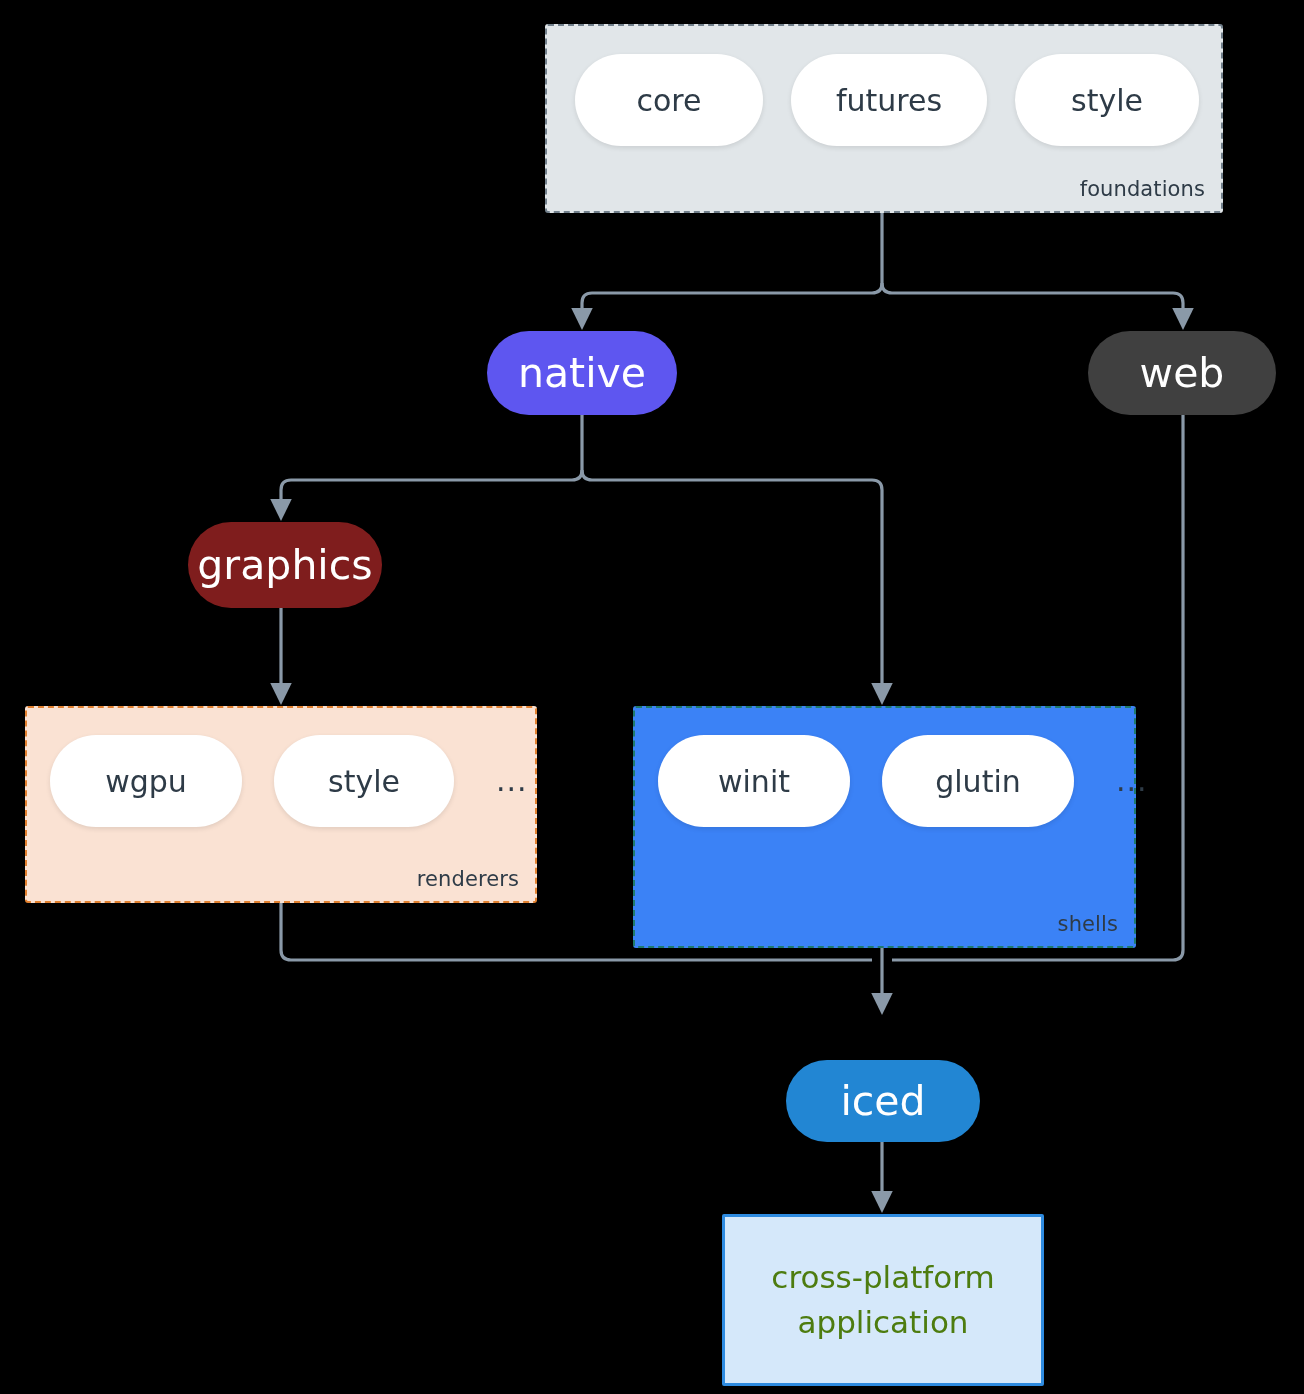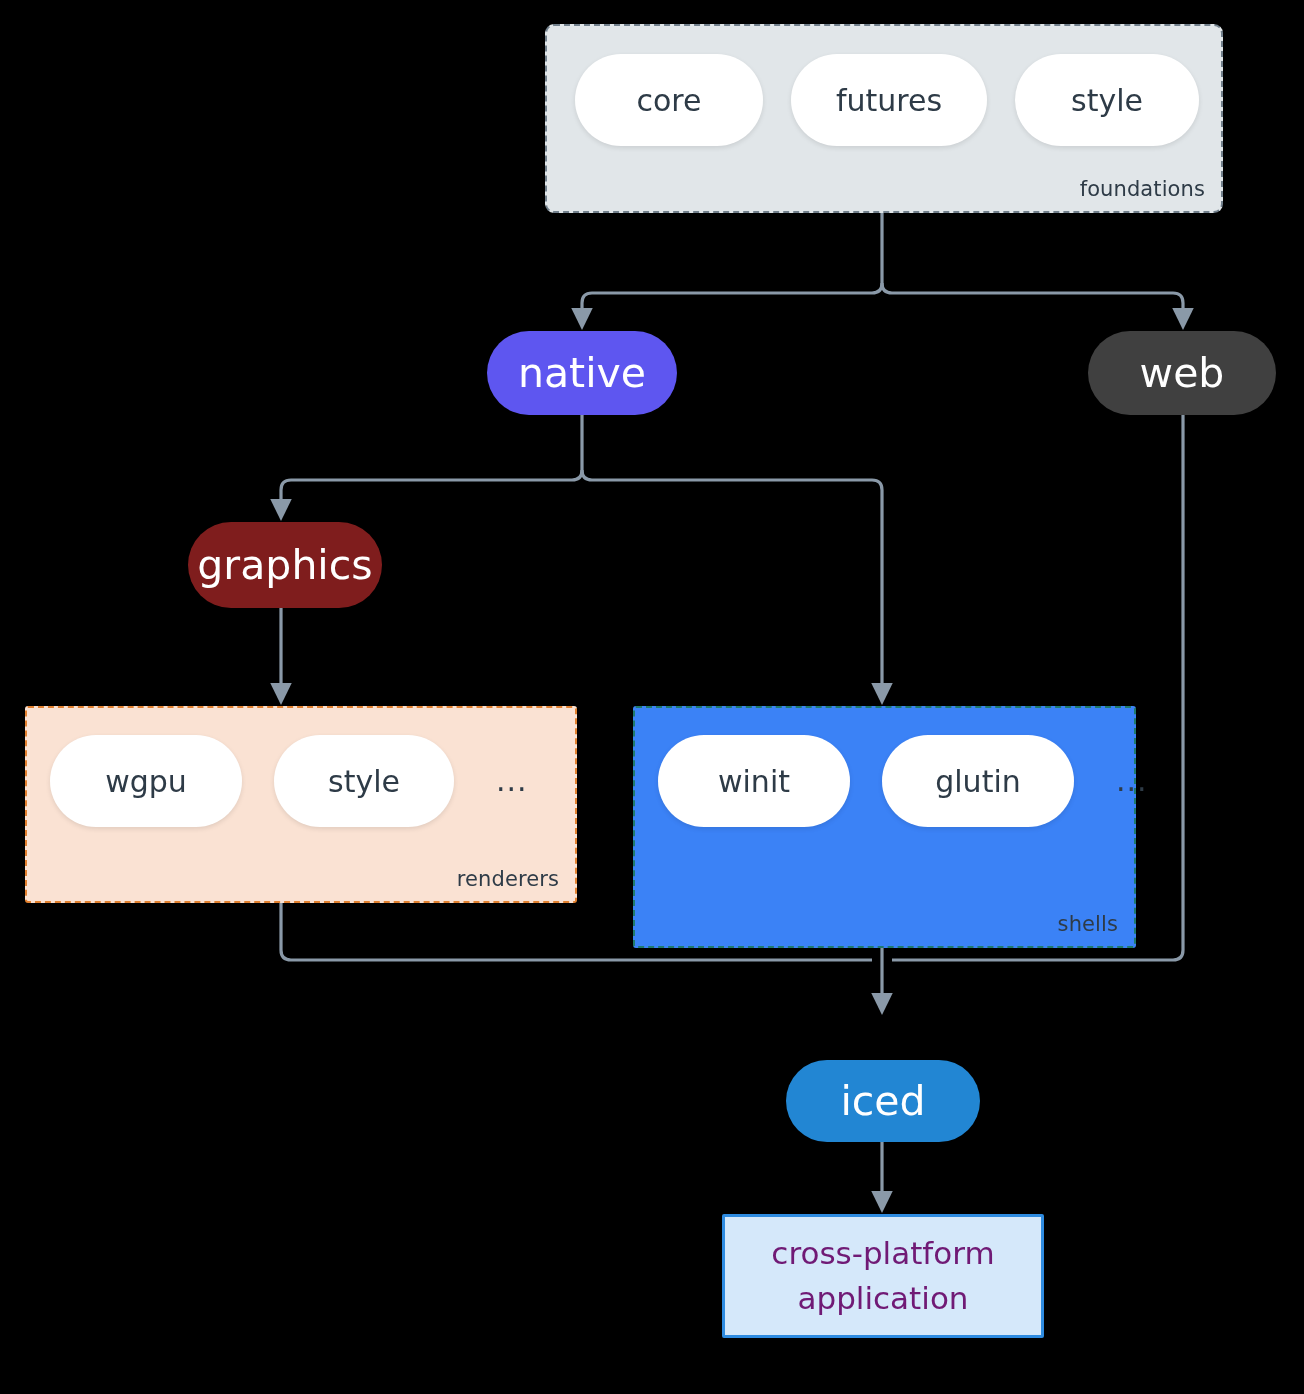--- a/index.html
+++ b/index.html
@@ -46,29 +46,29 @@
     top: 0;
     display: flex;
     align-items: center;
   }
 
   #group-foundations {
     left: 545px; top: 24px;
     width: 678px; height: 189px;
     background: #E1E6E9;
     border: 2px dashed #72808C;
-    border-radius: 9px;
+    border-radius: 3px;
   }
   #group-foundations .group-row {
     left: 28px; top: 28px; gap: 28px;
   }
 
   #group-renderers {
     left: 25px; top: 706px;
-    width: 552px; height: 197px;
+    width: 512px; height: 197px;
     background: #FAE2D3;
     border: 2px dashed #E3812F;
     border-radius: 3px;
   }
   #group-renderers .group-row {
     left: 23px; top: 27px; gap: 32px;
   }
 
   #group-shells {
     left: 633px; top: 706px;
@@ -140,30 +140,30 @@
   }
   #node-iced {
     left: 786px; top: 1060px;
     width: 194px; height: 82px;
     background: #2286D3;
   }
 
   #node-application {
     position: absolute;
     left: 722px; top: 1214px;
-    width: 322px; height: 124px;
+    width: 322px; height: 172px;
     background: #D5E8FA;
     border: 3px solid #2E8BE0;
     border-radius: 2px;
     box-sizing: border-box;
     display: flex;
     flex-direction: column;
     align-items: center;
     justify-content: center;
-    color: #701a75;
+    color: #4d7c0f;
     font-size: 31px;
     line-height: 1.45;
   }
 </style>
 </head>
 <body>
 
 <div id="canvas">
 
   <svg class="edges" viewBox="0 0 1304 1394" xmlns="http://www.w3.org/2000/svg">

